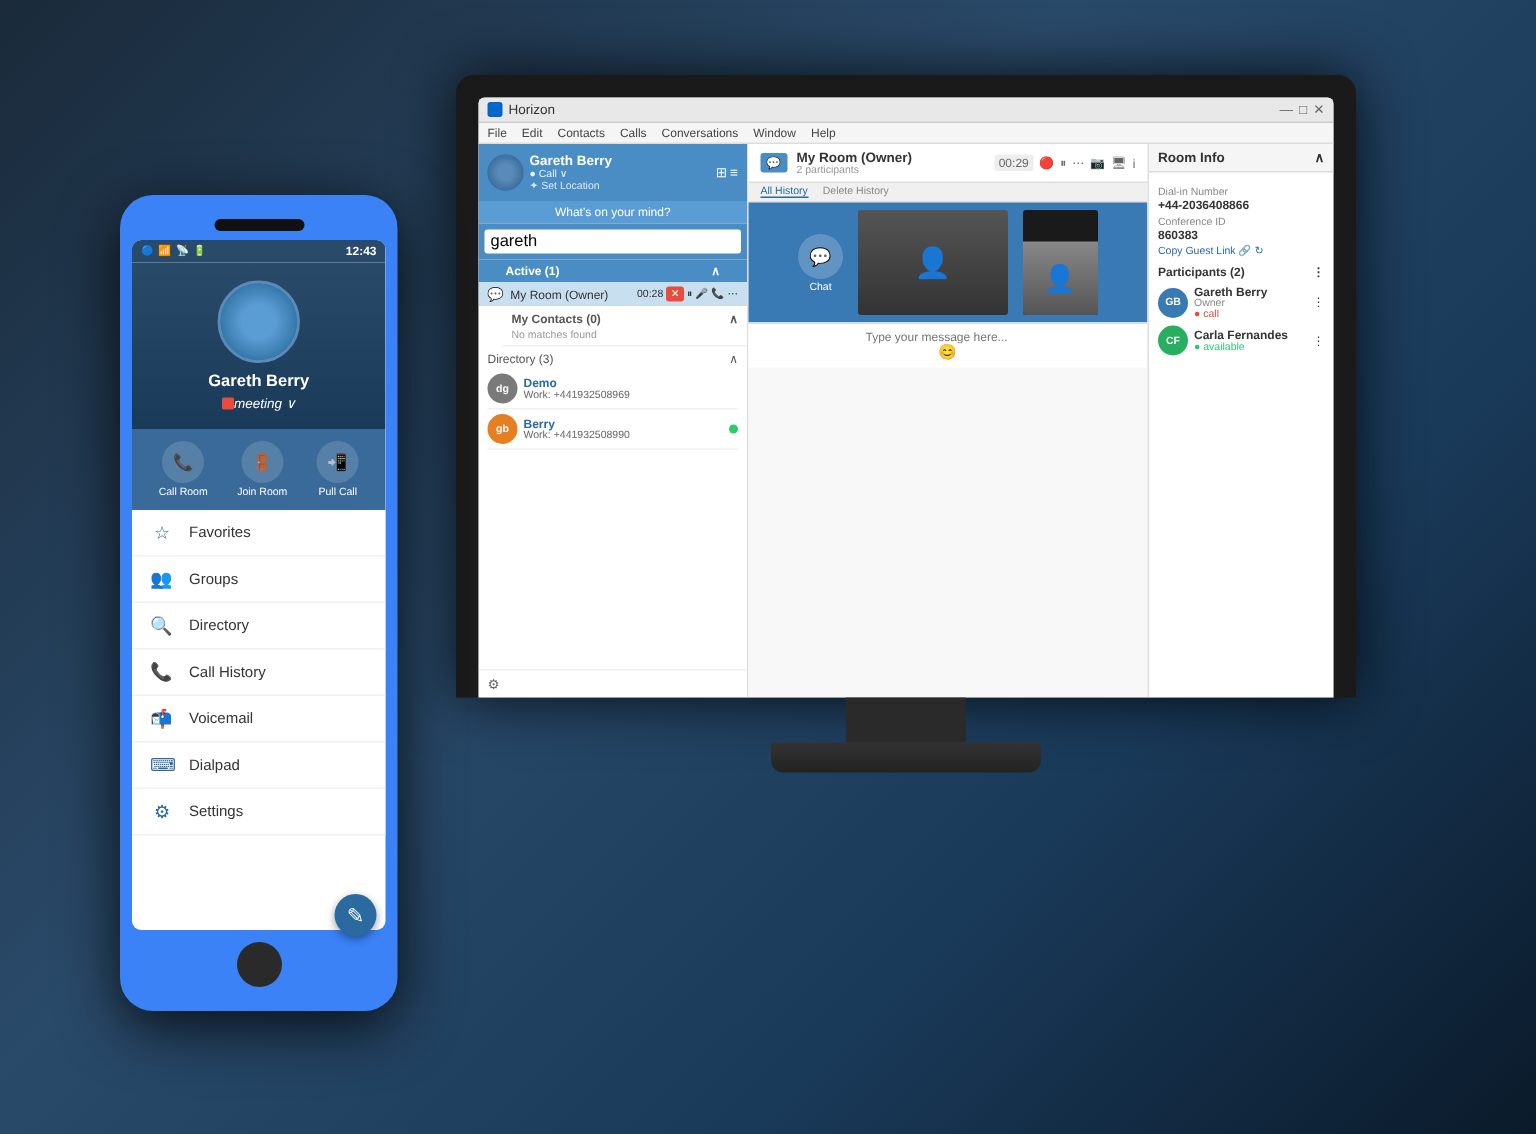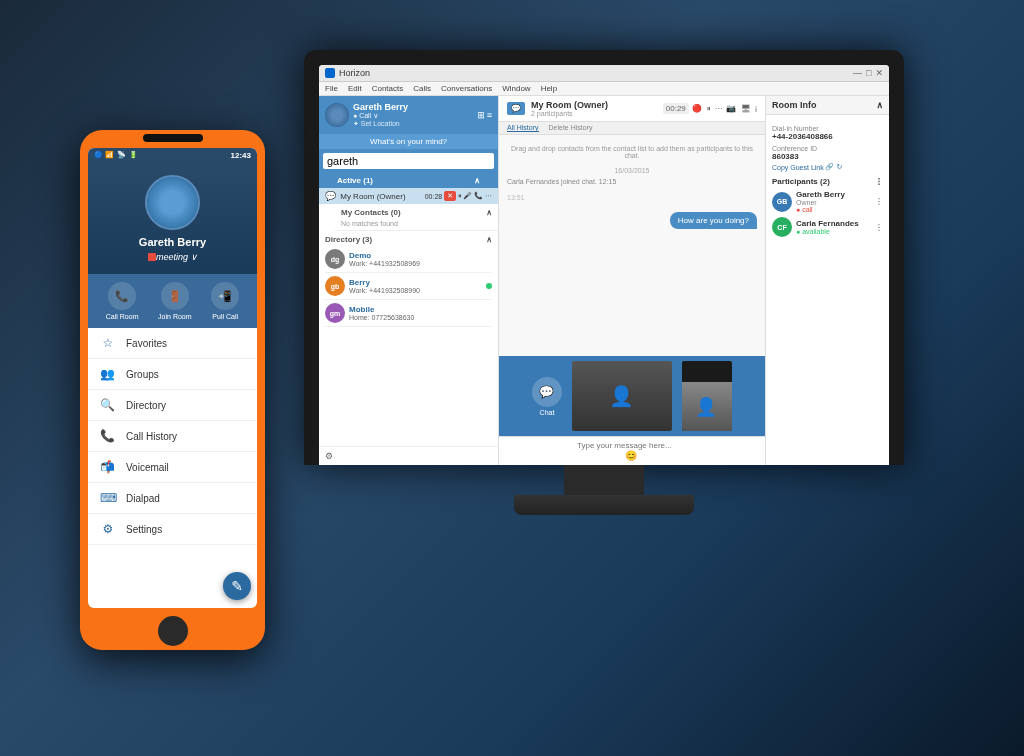--- a/index.html
+++ b/index.html
@@ -183,21 +183,21 @@
       display: flex;
       justify-content: space-between;
       font-weight: bold;
       padding: 2px 0;
     }
     .no-matches { font-size: 7px; color: #999; padding: 1px 0; }
     .directory-section { padding: 2px 6px; font-size: 8px; }
     .directory-header {
       display: flex;
       justify-content: space-between;
-      font-weight: bold;
+      font-weight: normal;
       color: #555;
       padding: 2px 0;
     }
     .contact-item {
       display: flex;
       align-items: center;
       gap: 4px;
       padding: 3px 0;
       border-bottom: 1px solid #f0f0f0;
     }
@@ -416,23 +416,23 @@
 
     
     .phone-container {
       position: absolute;
       left: 80px;
       top: 130px;
       width: 185px;
       z-index: 10;
     }
     .phone-frame {
-      background: #f97316;
+      background: #3b82f6;
       border-radius: 22px;
-      padding: 4px 8px;
+      padding: 16px 8px;
       box-shadow: 0 10px 40px rgba(0,0,0,0.8);
       position: relative;
     }
     .phone-notch {
       background: #111;
       width: 60px;
       height: 8px;
       border-radius: 4px;
       margin: 0 auto 6px;
     }
@@ -642,31 +642,20 @@
                 <div class="contact-avatar" style="background:#e67e22;">gb</div>
                 <div class="contact-details">
                   <div class="contact-name">Berry</div>
                   <div class="contact-phone">
                     <span>Work:</span>
                     <span>+441932508990</span>
                   </div>
                 </div>
                 <div class="contact-indicator" style="background:#2ecc71;"></div>
               </div>
-              <div class="contact-item">
-                <div class="contact-avatar" style="background:#9b59b6;">gm</div>
-                <div class="contact-details">
-                  <div class="contact-name">Mobile</div>
-                  <div class="contact-phone">
-                    <span>Home:</span>
-                    <span>07725638630</span>
-                  </div>
-                </div>
-                <div class="contact-indicator" style="background:transparent;"></div>
-              </div>
             </div>
             <div class="settings-bar">⚙</div>
           </div>
 
           <div class="chat-panel">
             <div class="chat-header">
               <div class="chat-header-left">
                 <div class="chat-icon-area">💬</div>
                 <div>
                   <div class="chat-title">My Room (Owner)</div>
@@ -679,30 +668,20 @@
                 <span>⏸</span>
                 <span>⋯</span>
                 <span>📷</span>
                 <span>🖥</span>
                 <span>ℹ</span>
               </div>
             </div>
             <div class="history-bar">
               <span class="active">All History</span>
               <span>Delete History</span>
-            </div>
-            <div class="chat-messages">
-              <div class="drag-hint">Drag and drop contacts from the contact list to add them as participants to this chat.</div>
-              <div style="font-size:7px;color:#aaa;text-align:center;margin:4px 0;">16/03/2015</div>
-              <div class="system-msg">Carla Fernandes joined chat. 12:15</div>
-              <div style="clear:both;margin:6px 0;">
-                <span style="font-size:7px;color:#bbb;">13:51</span>
-              </div>
-              <div class="msg-bubble-right">How are you doing?</div>
-              <div style="clear:both;"></div>
             </div>
             <div class="video-bar">
               <div class="video-btn">
                 <div class="video-btn-icon">💬</div>
                 <span>Chat</span>
               </div>
               <div class="video-thumbnail">
                 <div class="person-silhouette">👤</div>
               </div>
               <div class="video-self" style="background:#1a1a1a;border-radius:2px;display:flex;align-items:flex-end;justify-content:center;overflow:hidden;">

